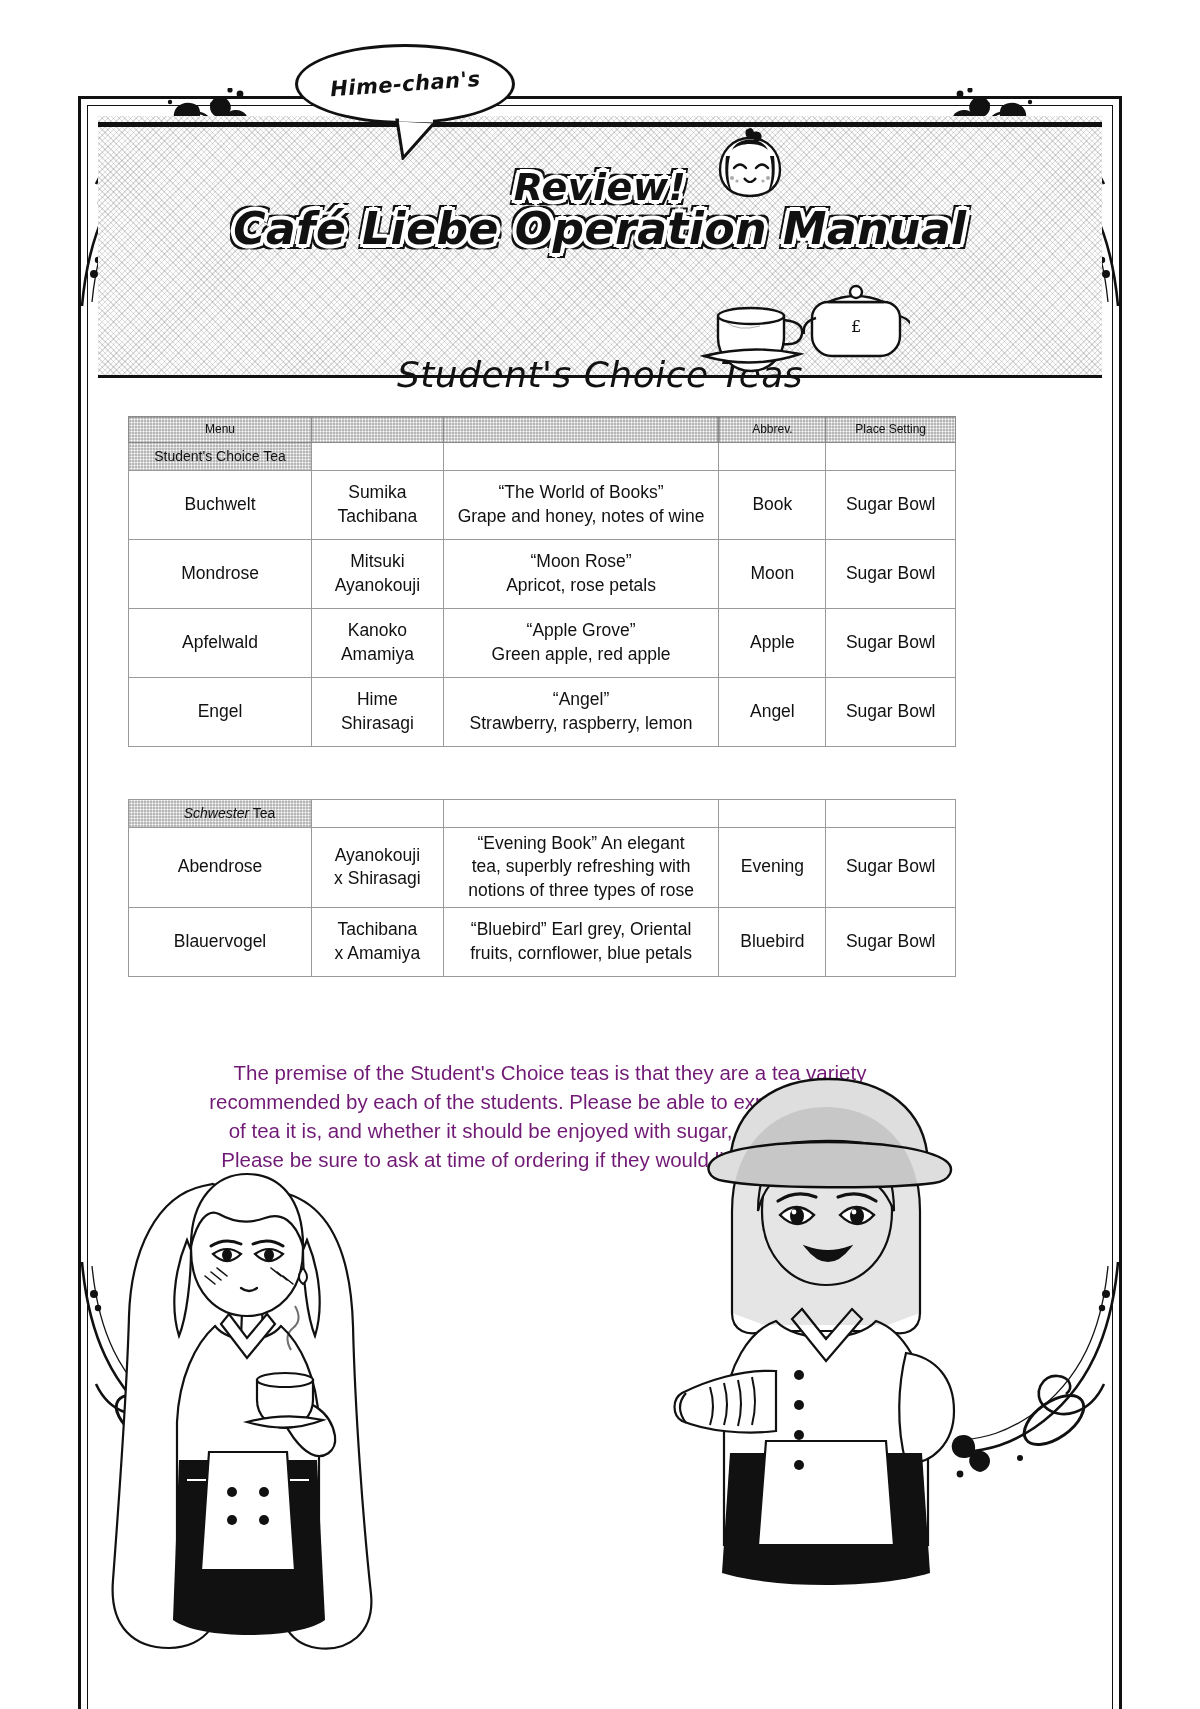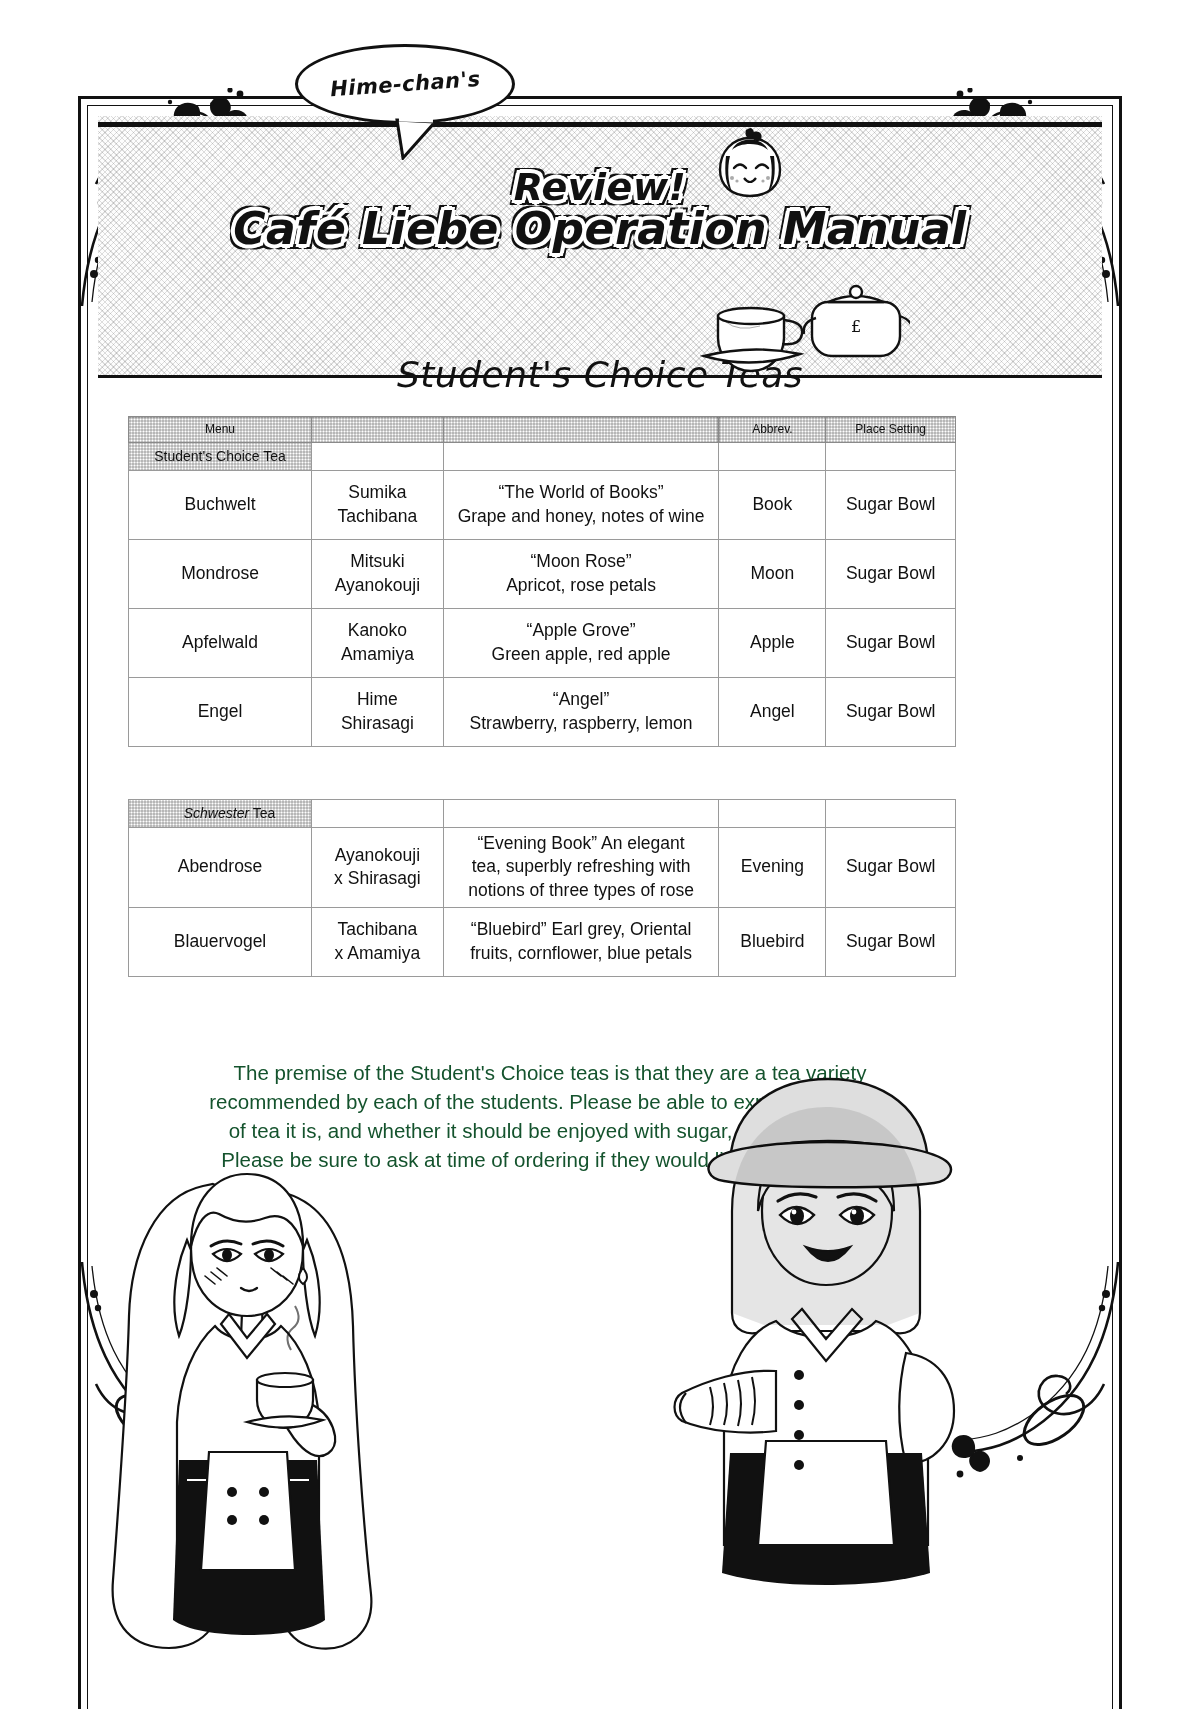--- a/index.html
+++ b/index.html
@@ -145,21 +145,21 @@
   .two-line{ display:block; }
 
   .table-gap{ height:52px; }
 
   
   .premise{
     position:absolute; left:170px; top:1058px; width:760px;
     text-align:center;
     font-size:20.5px;
     line-height:1.42;
-    color:#14532d;
+    color:#701a75;
   }
 
   
   .art{ position:absolute; left:0; top:1080px; width:1200px; height:629px; }
 </style>
 </head>
 <body>
 
 <div class="page-frame"></div>
 

